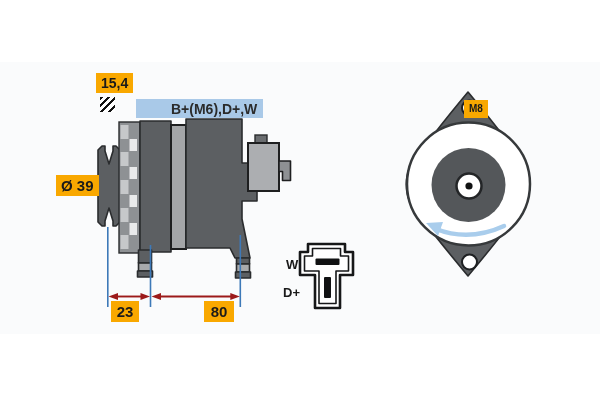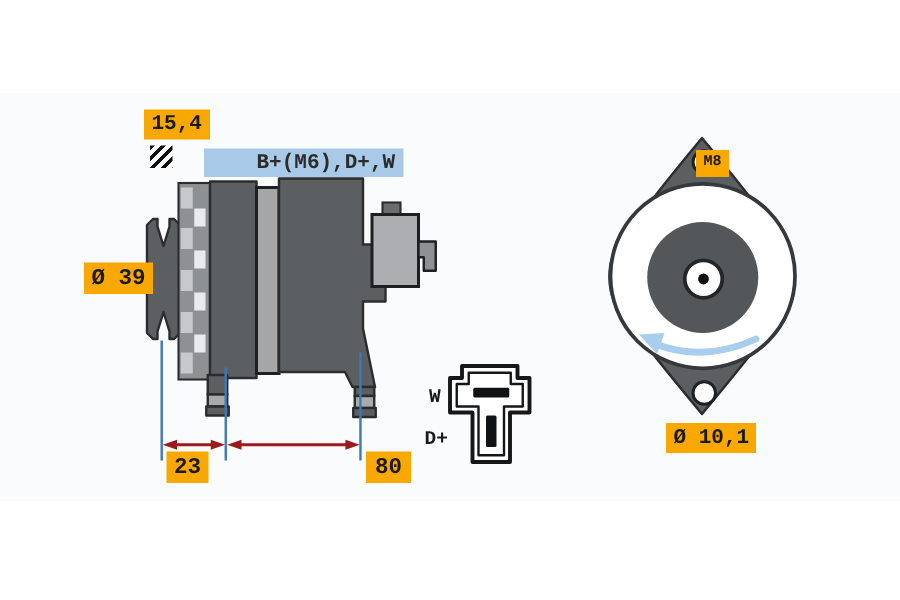--- a/index.html
+++ b/index.html
@@ -7,21 +7,21 @@
     position:relative; width:600px; height:400px; overflow:hidden;
     background:#ffffff; font-family:"Liberation Sans", sans-serif;
   }
   .tint {
     position:absolute; left:0; top:62px; width:600px; height:272px;
     background:#fafbfc;
   }
   svg { position:absolute; left:0; top:0; }
   .lbl {
     position:absolute; z-index:3; display:flex; align-items:center; justify-content:center;
-    font-weight:bold; color:#1a1a1a; white-space:nowrap; line-height:1;font-family:Liberation Mono, monospace;
+    font-weight:bold; color:#1a1a1a; white-space:nowrap; line-height:1;
   }
   .lbl.yellow { background:var(--label-yellow,#f9a800); padding:2px 5px; }
   .lbl.blue   { background:var(--label-blue,#a9c9e8); padding:2px 6px; color:#2b2b2b; }
   .lbl.plain  { background:transparent; }
   .hatch {
     position:absolute; z-index:3; width:15px; height:15px;
     background:repeating-linear-gradient(135deg,#111 0 2.2px,#fff 2.2px 5.2px);
   }
   
   .body-dark   { fill:var(--body-dark-gray,#5c5f62); stroke:var(--outline-dark,#2a2c2e); stroke-width:1.6; stroke-linejoin:round; }
@@ -125,18 +125,17 @@
       <rect class="slot" x="315.5" y="258.5" width="24" height="6.5" rx="1"></rect>
       <rect class="slot" x="324" y="277" width="7" height="21" rx="1"></rect>
     </g>
   </svg>
 
   <div class="lbl yellow" style="left:96px; top:73px; height:16px; font-size:14px;">15,4</div>
   <div class="hatch" style="left:100px; top:97px;"></div>
   <div class="lbl blue" style="left:136px; top:99px; height:15px; font-size:14px;padding-left:35px;">B+(M6),D+,W</div>
   <div class="lbl yellow" style="left:56px; top:175px; height:17px; font-size:15px;">Ø 39</div>
   <div class="lbl yellow" style="left:111px; top:301px; height:17px; font-size:15px; min-width:18px;">23</div>
-  <div class="lbl yellow" style="left:204px; top:301px; height:17px; font-size:15px; min-width:20px;margin-left:40px;">80</div>
+  <div class="lbl yellow" style="left:204px; top:301px; height:17px; font-size:15px; min-width:20px;">80</div>
   <div class="lbl yellow" style="left:464px; top:100px; height:14px; font-size:10px;">M8</div>
-  <div class="lbl yellow" style="left:444px; top:282px; height:16px; font-size:14px;">Ø 10,1</div>
   <div class="lbl plain" style="left:286px; top:258px; height:13px; font-size:13px;">W</div>
   <div class="lbl plain" style="left:283px; top:286px; height:13px; font-size:13px;">D+</div>
 </div>
 
 </body></html>

